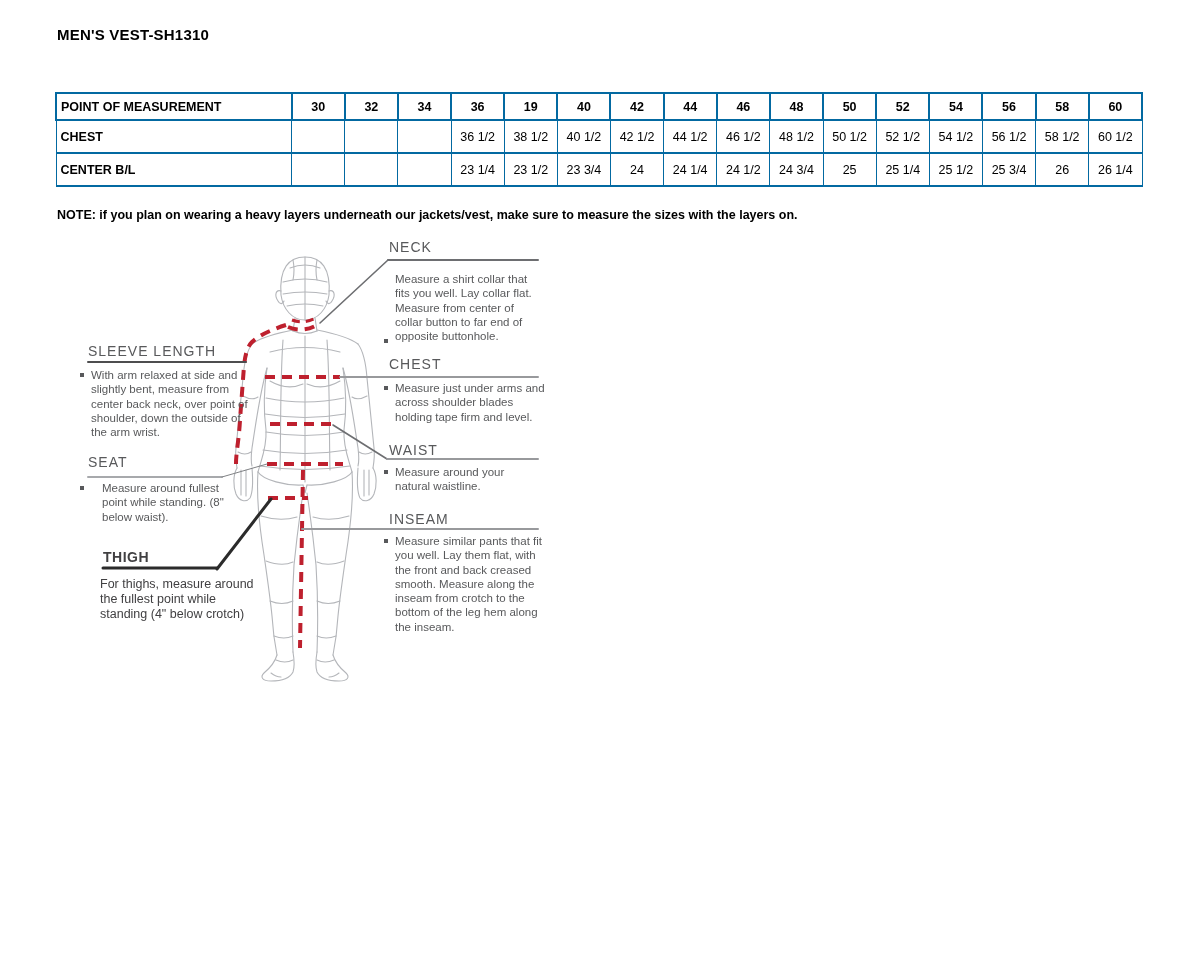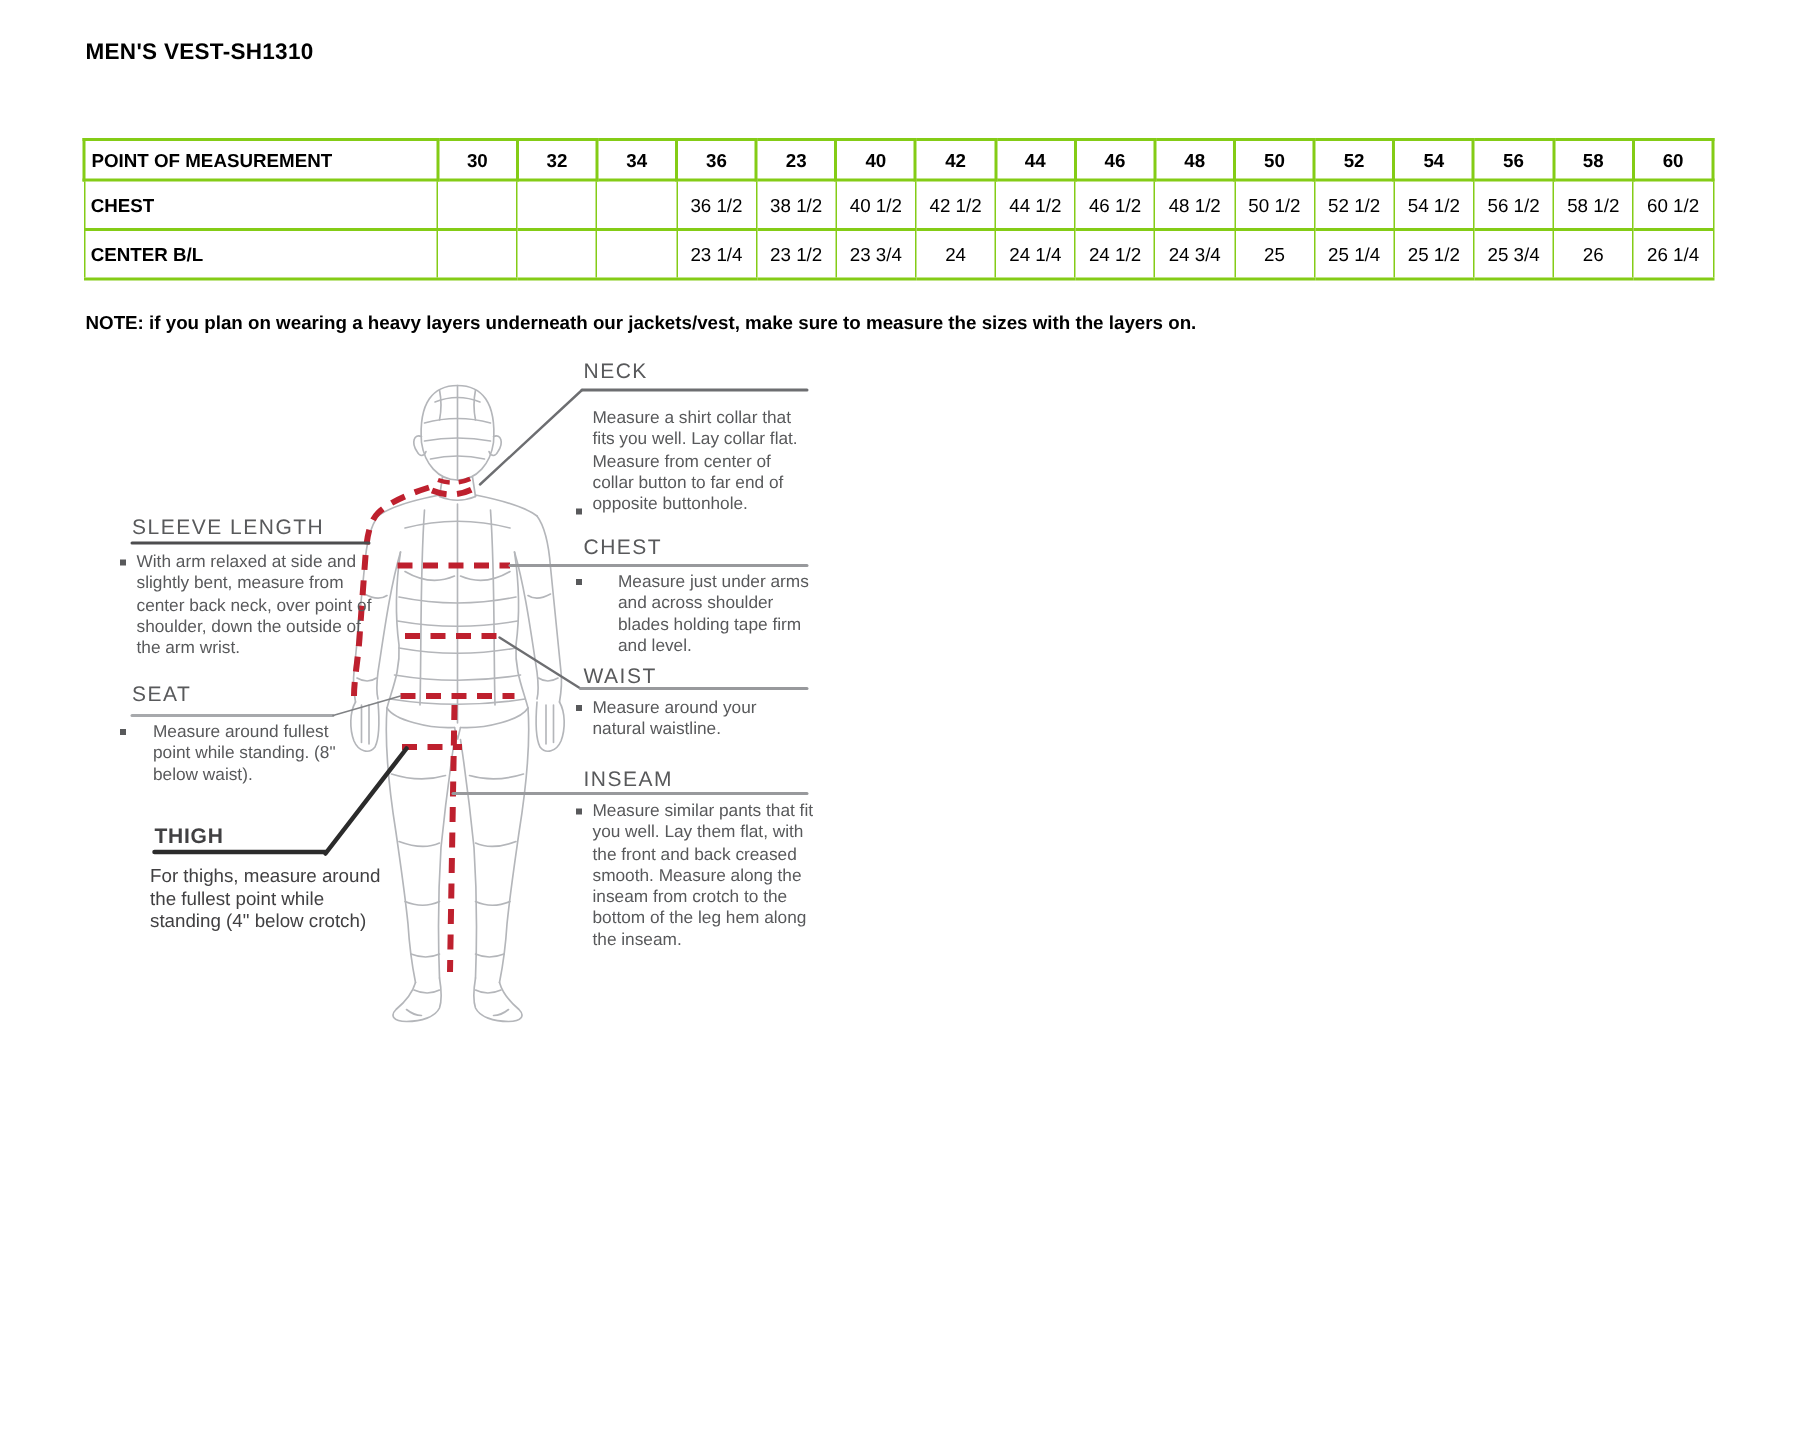--- a/index.html
+++ b/index.html
@@ -11,21 +11,21 @@
   .page-title{
     position:absolute;left:57px;top:26px;
     font-size:15px;font-weight:bold;letter-spacing:0.2px;
   }
   
   table.size-chart{
     position:absolute;left:55px;top:92px;width:1088px;
     border-collapse:collapse;table-layout:fixed;
   }
   table.size-chart th, table.size-chart td{
-    border:2px solid #84cc16;overflow:hidden;white-space:nowrap;
+    border:2px solid #0369a1;overflow:hidden;white-space:nowrap;
     text-align:center;vertical-align:middle;
   }
   table.size-chart td{border-width:2px 1px;}
   table.size-chart th{height:23px;font-size:12.5px;font-weight:bold;}
   table.size-chart td{height:29px;font-size:12.5px;font-weight:normal;text-align:center;}
   table.size-chart .lbl{text-align:left;padding-left:4px;font-weight:bold;}
   col.c-label{width:235px;}
   col.c-size{width:53px;}
   .note{
     position:absolute;left:57px;top:208px;
@@ -73,21 +73,21 @@
     <col class="c-size">
       <col class="c-size">
   </colgroup>
   <thead>
     <tr>
       <th class="lbl">POINT OF MEASUREMENT</th>
       <th>30</th>
       <th>32</th>
       <th>34</th>
       <th>36</th>
-      <th>23</th>
+      <th>19</th>
       <th>40</th>
       <th>42</th>
       <th>44</th>
       <th>46</th>
       <th>48</th>
       <th>50</th>
       <th>52</th>
       <th>54</th>
       <th>56</th>
       <th>58</th>
@@ -245,21 +245,21 @@
     </g>
   </svg>
 
   <div class="g-head" style="left:389px;top:9px;">NECK</div>
   <div class="g-text" style="left:384px;top:42px;width:160px;align-items:flex-end;">
     <span class="sq"></span>
     <span>Measure a shirt collar that fits you well. Lay collar flat. Measure from center of collar button to far end of opposite buttonhole.</span>
   </div>
 
   <div class="g-head" style="left:389px;top:126px;">CHEST</div>
-  <div class="g-text" style="left:384px;top:151px;width:162px;gap:17px;">
+  <div class="g-text" style="left:384px;top:151px;width:162px;">
     <span class="sq"></span>
     <span>Measure just under arms and across shoulder blades holding tape firm and level.</span>
   </div>
 
   <div class="g-head" style="left:389px;top:212px;">WAIST</div>
   <div class="g-text" style="left:384px;top:235px;width:150px;">
     <span class="sq"></span>
     <span>Measure around your natural waistline.</span>
   </div>
 

